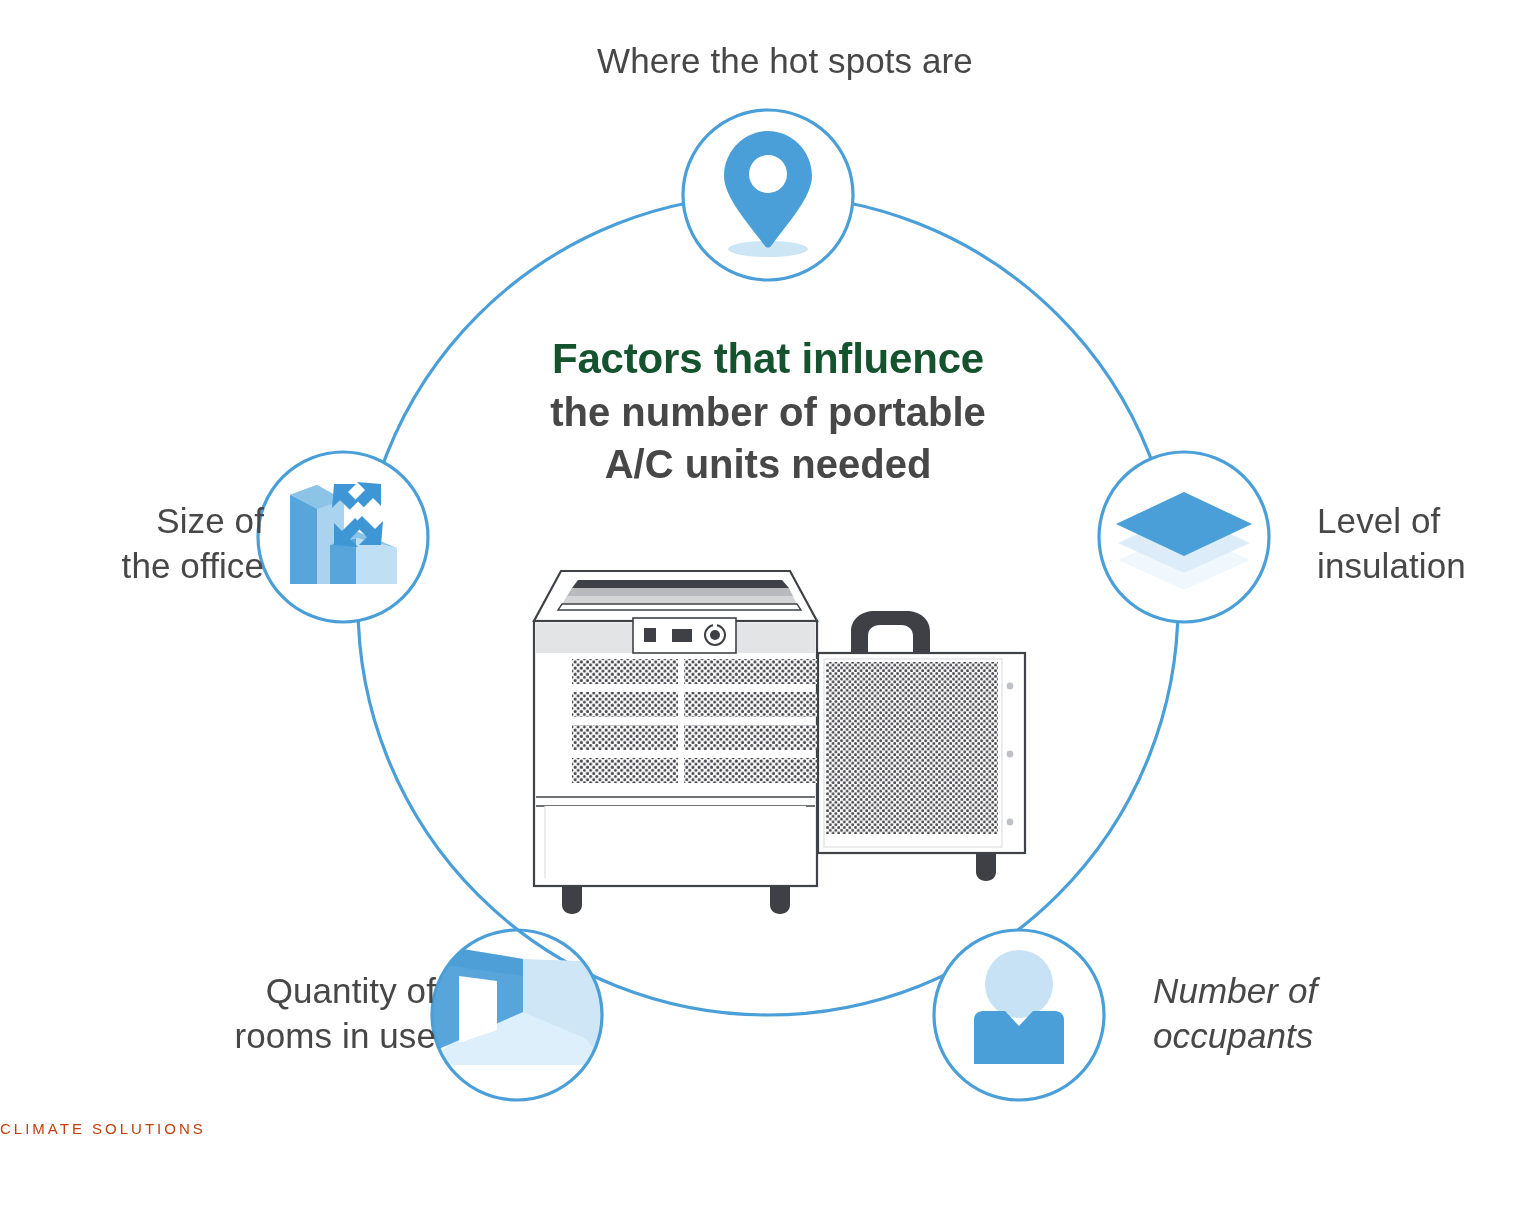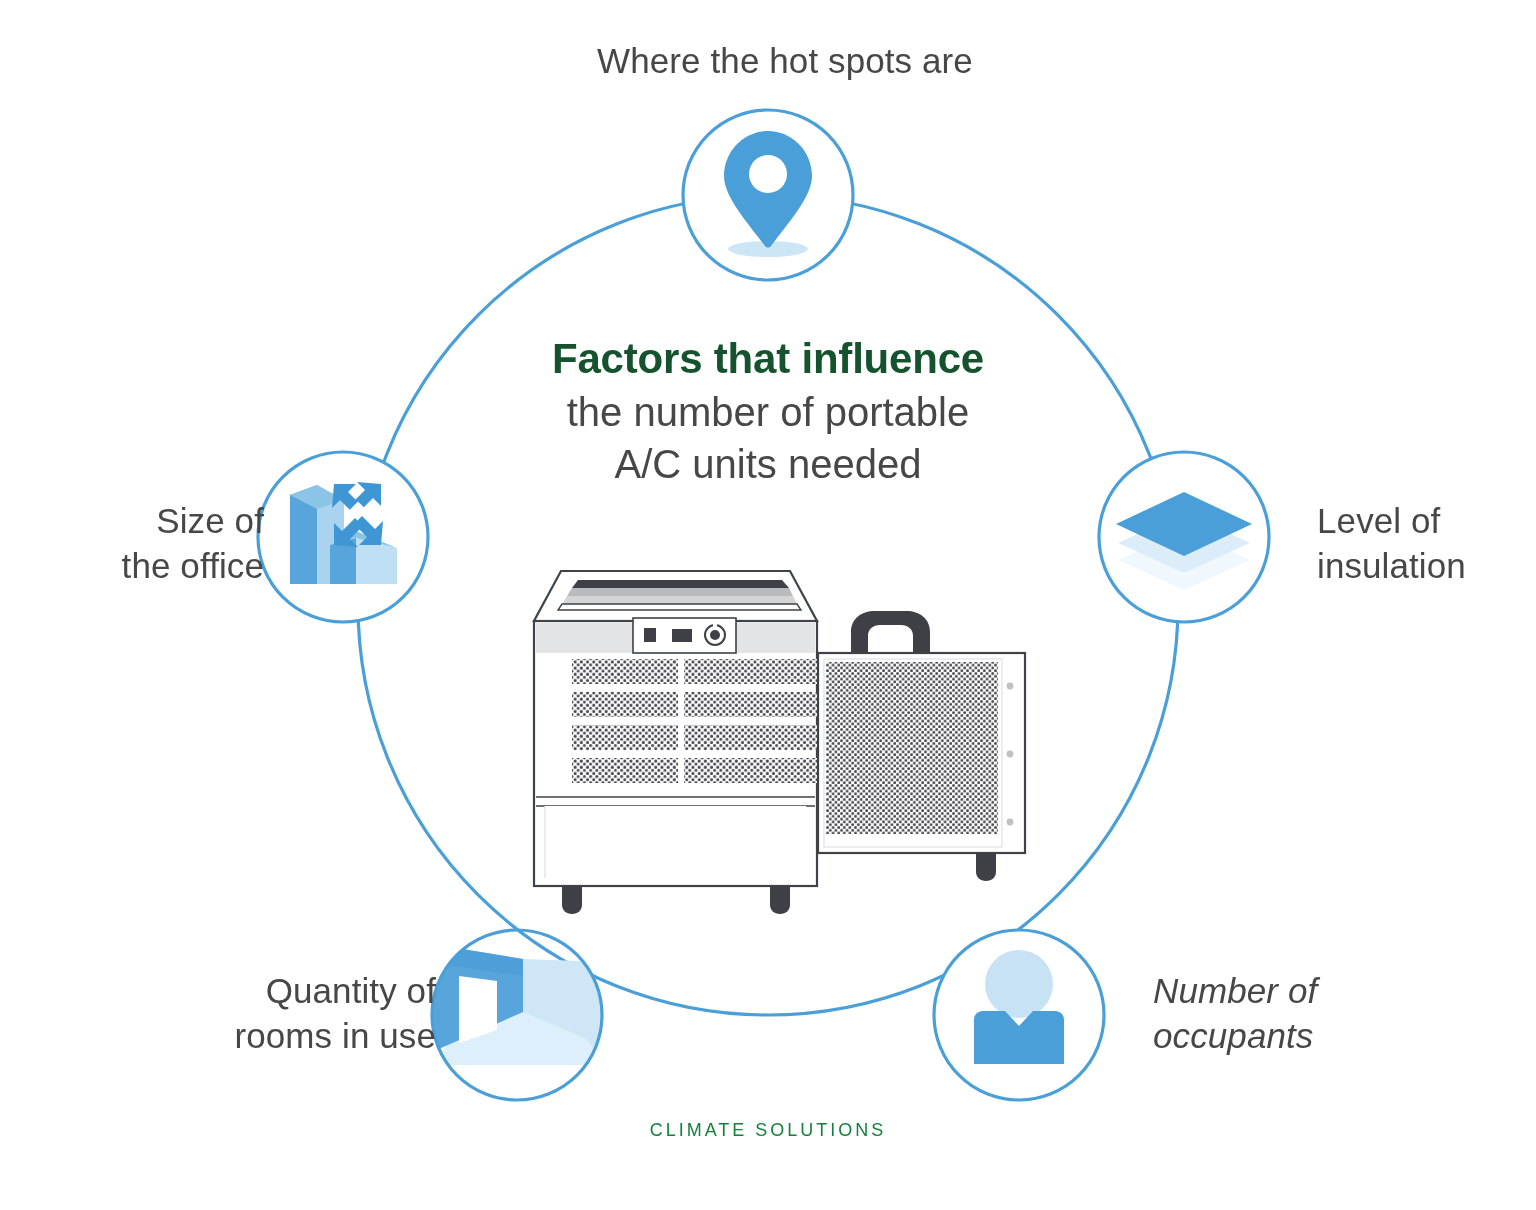--- a/index.html
+++ b/index.html
@@ -55,21 +55,21 @@
     display: block;
     font-size: 42px;
     font-weight: bold;
     line-height: 54px;
     letter-spacing: -0.2px;
     color: #14532d;
   }
   .center-title .t2 {
     display: block;
     font-size: 40px;
-    font-weight: 400;
+    font-weight: 700;
     line-height: 52px;
     color: #474747;
     white-space: pre-line;
   }
 
   
   .logo {
     position: absolute;
     left: 0;
     top: 1118px;
@@ -90,26 +90,26 @@
     position: absolute;
     top: -4px;
     right: -15px;
     font-size: 14px;
     font-family: "Liberation Sans", sans-serif;
     font-weight: normal;
   }
   .logo .tagline {
     display: block;
     font-family: "Liberation Sans", sans-serif;
-    font-size: 18px;
+    font-size: 15px;
     font-weight: normal;
     letter-spacing: 3.0px;
-    color: #15803d;
+    color: #c2410c;
     margin-top: 2px;
-    text-align: center;
+    text-align: left;
   }
 </style>
 </head>
 <body>
 
 <div id="stage">
 
   <svg class="layer" viewBox="0 0 1536 1210">
     <defs>
       <clipPath id="clip-rooms">

